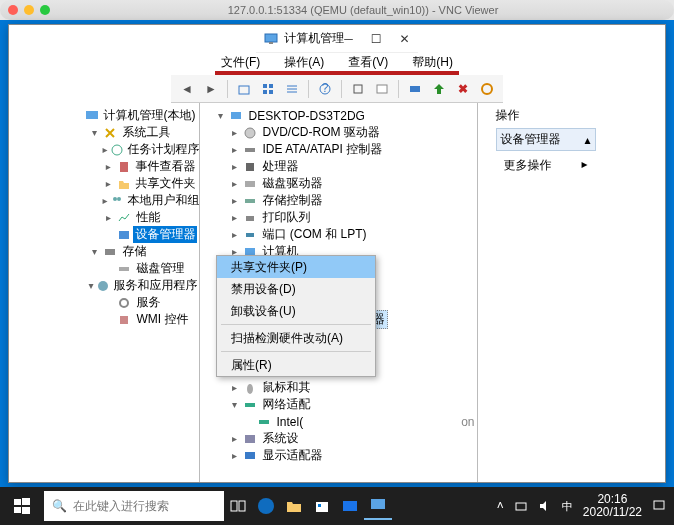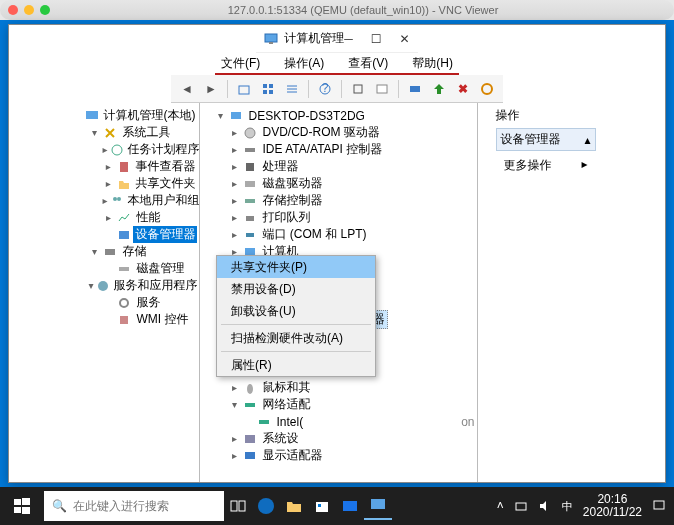--- a/index.html
+++ b/index.html
@@ -11,21 +11,21 @@
 .tl-yel{background:#ffbd2e;}
 .tl-grn{background:#28c940;}
 .vnc-title{flex:1;text-align:center;color:#666;font-size:11px;}
 .desktop{height:calc(100% - 20px - 38px);background:#0078d7;position:relative;}
 .window{position:absolute;top:4px;left:8px;right:8px;bottom:4px;background:#fff;border:1px solid #888;box-shadow:0 2px 10px rgba(0,0,0,0.3);display:flex;flex-direction:column;align-items:center;}
 .win-titlebar{height:28px;display:flex;align-items:center;padding:0 8px;background:#fff;border-bottom:1px solid #eee;}
 .win-titlebar .icon{margin-right:6px;}
 .win-title{flex:1;}
 .win-controls{display:flex;gap:18px;color:#333;}
 .win-controls span{cursor:default;}
-.menubar{height:22px;display:flex;align-items:center;padding:0 6px;gap:24px;border-bottom:2px solid #b91c1c;}
+.menubar{height:22px;display:flex;align-items:center;padding:0 6px;gap:24px;border-bottom:4px solid #b91c1c;}
 .menubar span{color:#000;}
 .toolbar{height:28px;display:flex;align-items:center;padding:0 6px;gap:4px;border-bottom:1px solid #ccc;background:#f5f5f5;}
 .toolbar .tbtn{width:20px;height:20px;display:flex;align-items:center;justify-content:center;color:#555;}
 .toolbar .sep{width:1px;height:18px;background:#ccc;margin:0 2px;}
 .client{flex:1;display:flex;min-height:0;gap:12px;}
 .left-pane{width:128px;border-right:1px solid #bbb;padding:4px 2px;overflow:auto;}
 .mid-pane{flex:1;border-right:1px solid #bbb;padding:4px 2px;overflow:auto;position:relative;}
 .right-pane{width:112px;padding:4px 6px;background:#fff;}
 .tree-item{display:flex;align-items:center;height:17px;white-space:nowrap;gap:2px;}
 .tree-item .expander{width:12px;text-align:center;color:#666;font-size:10px;cursor:default;}

